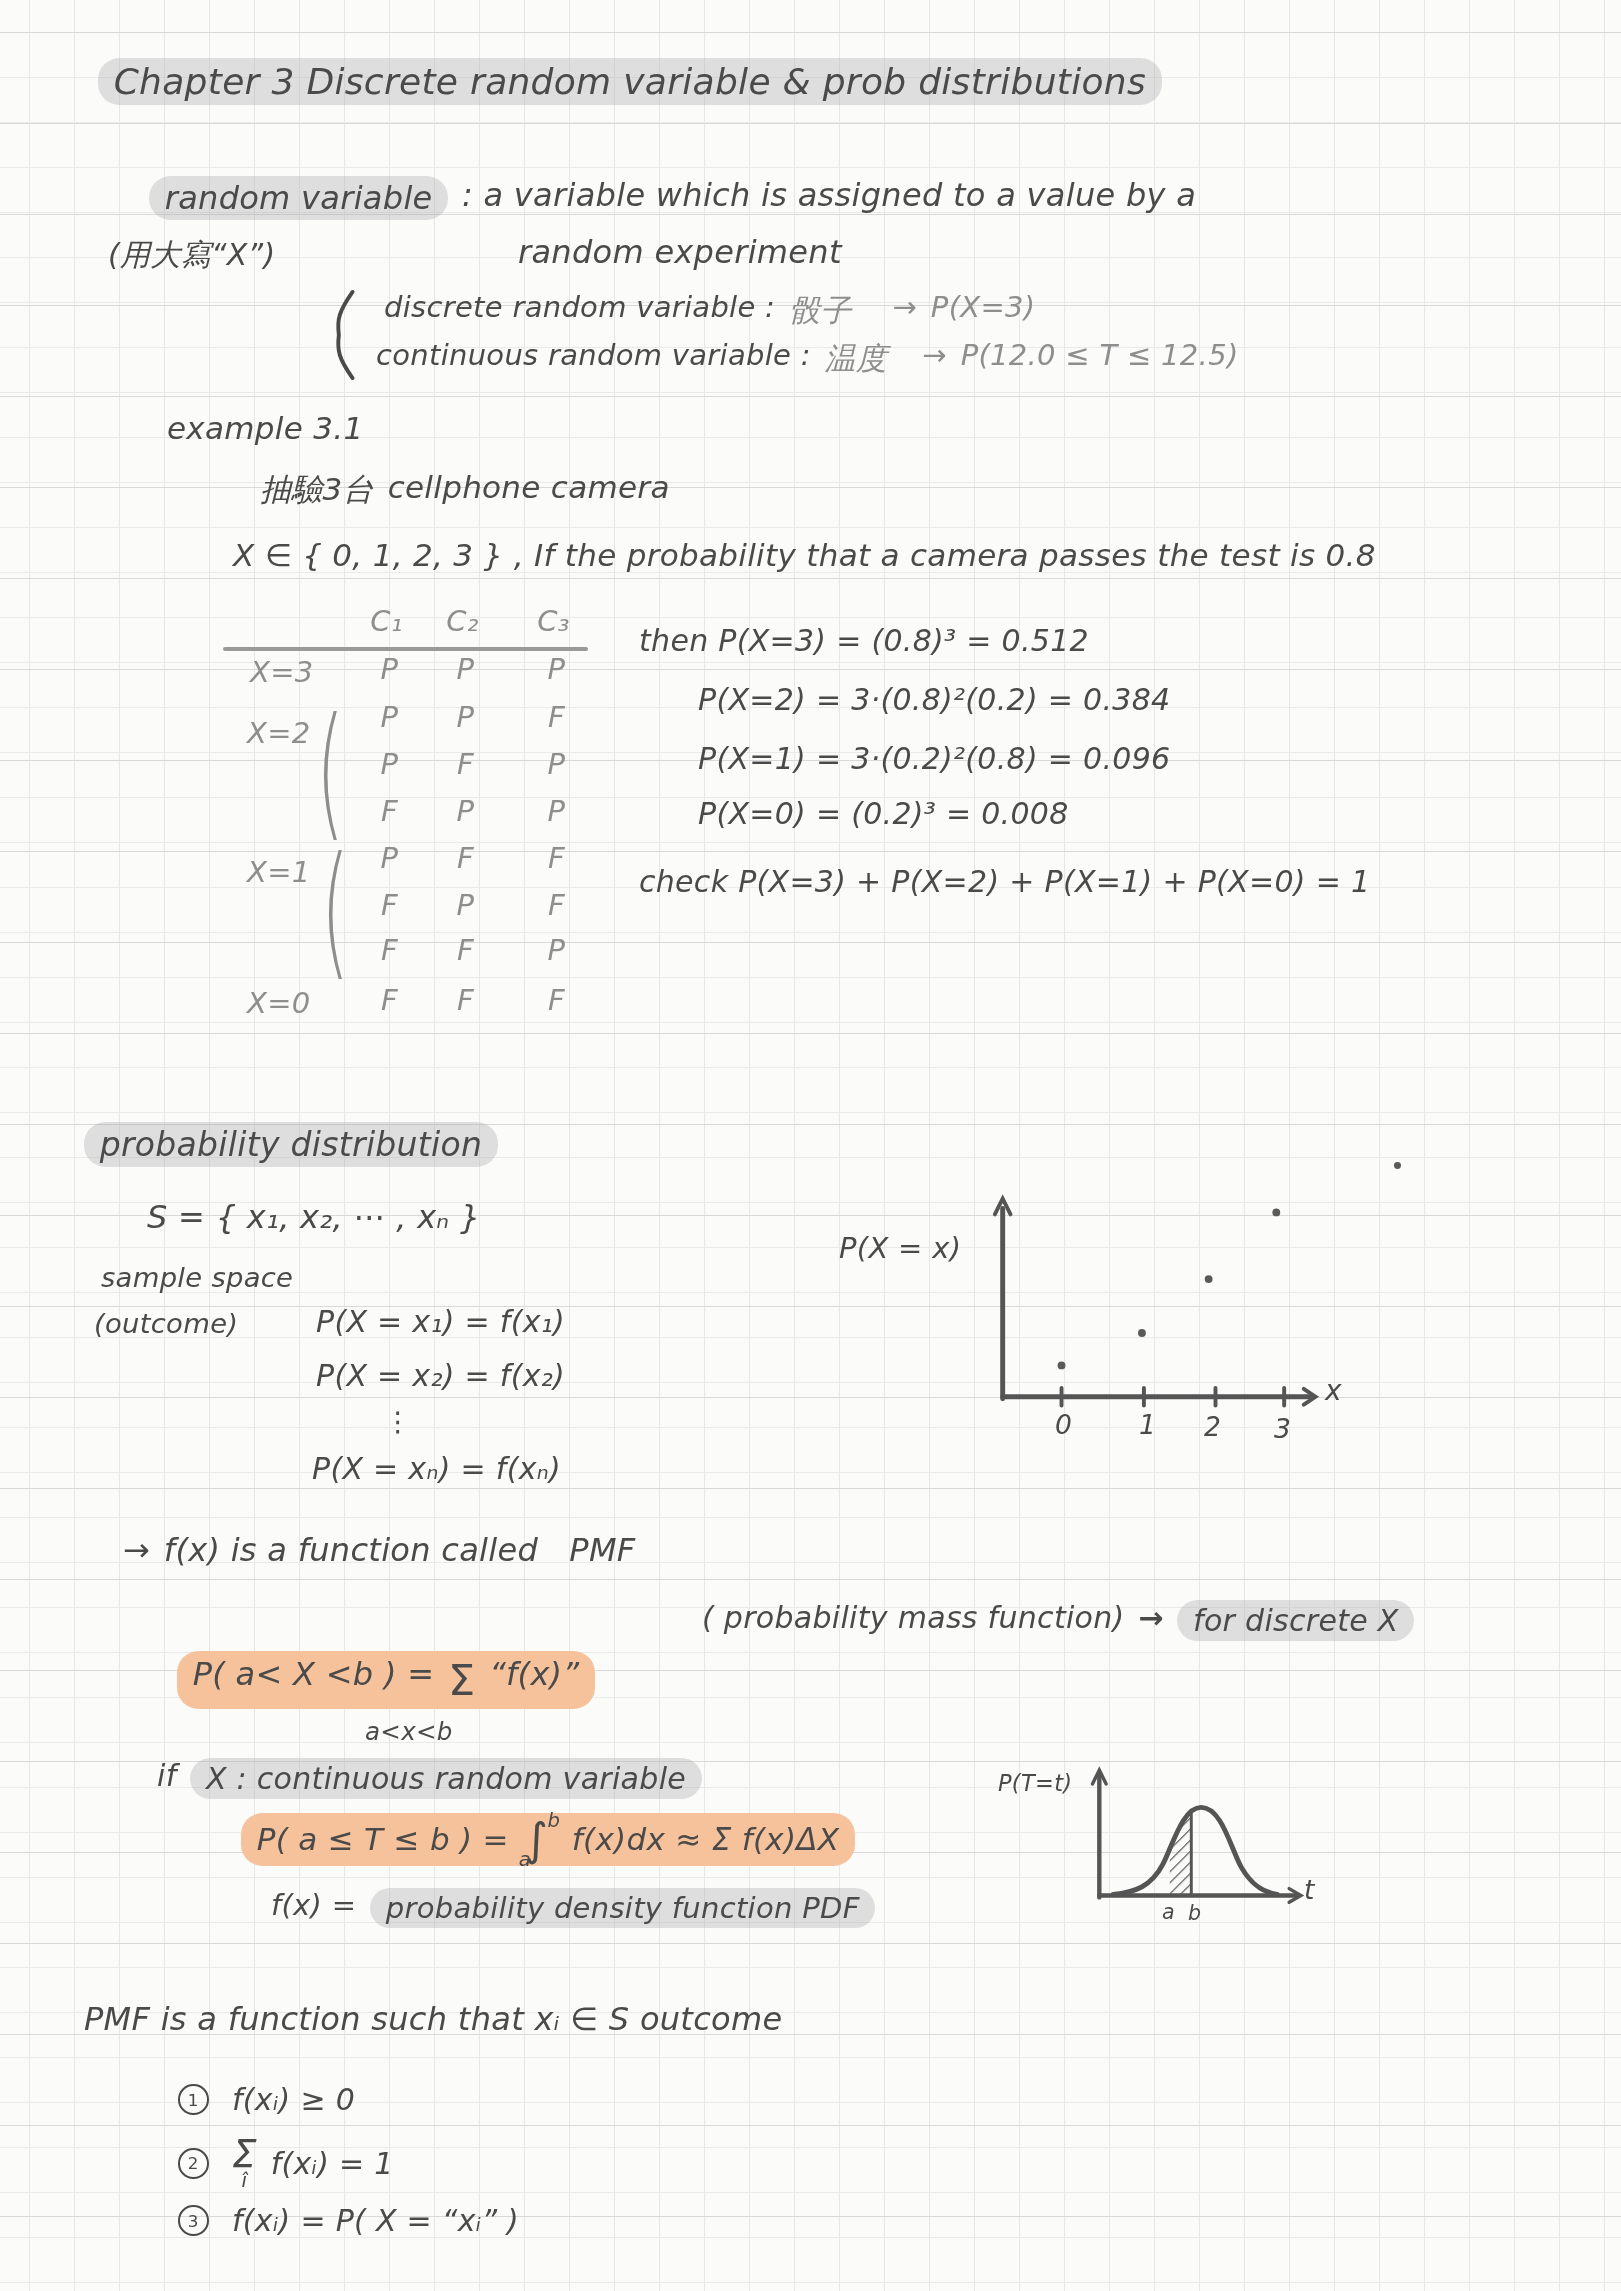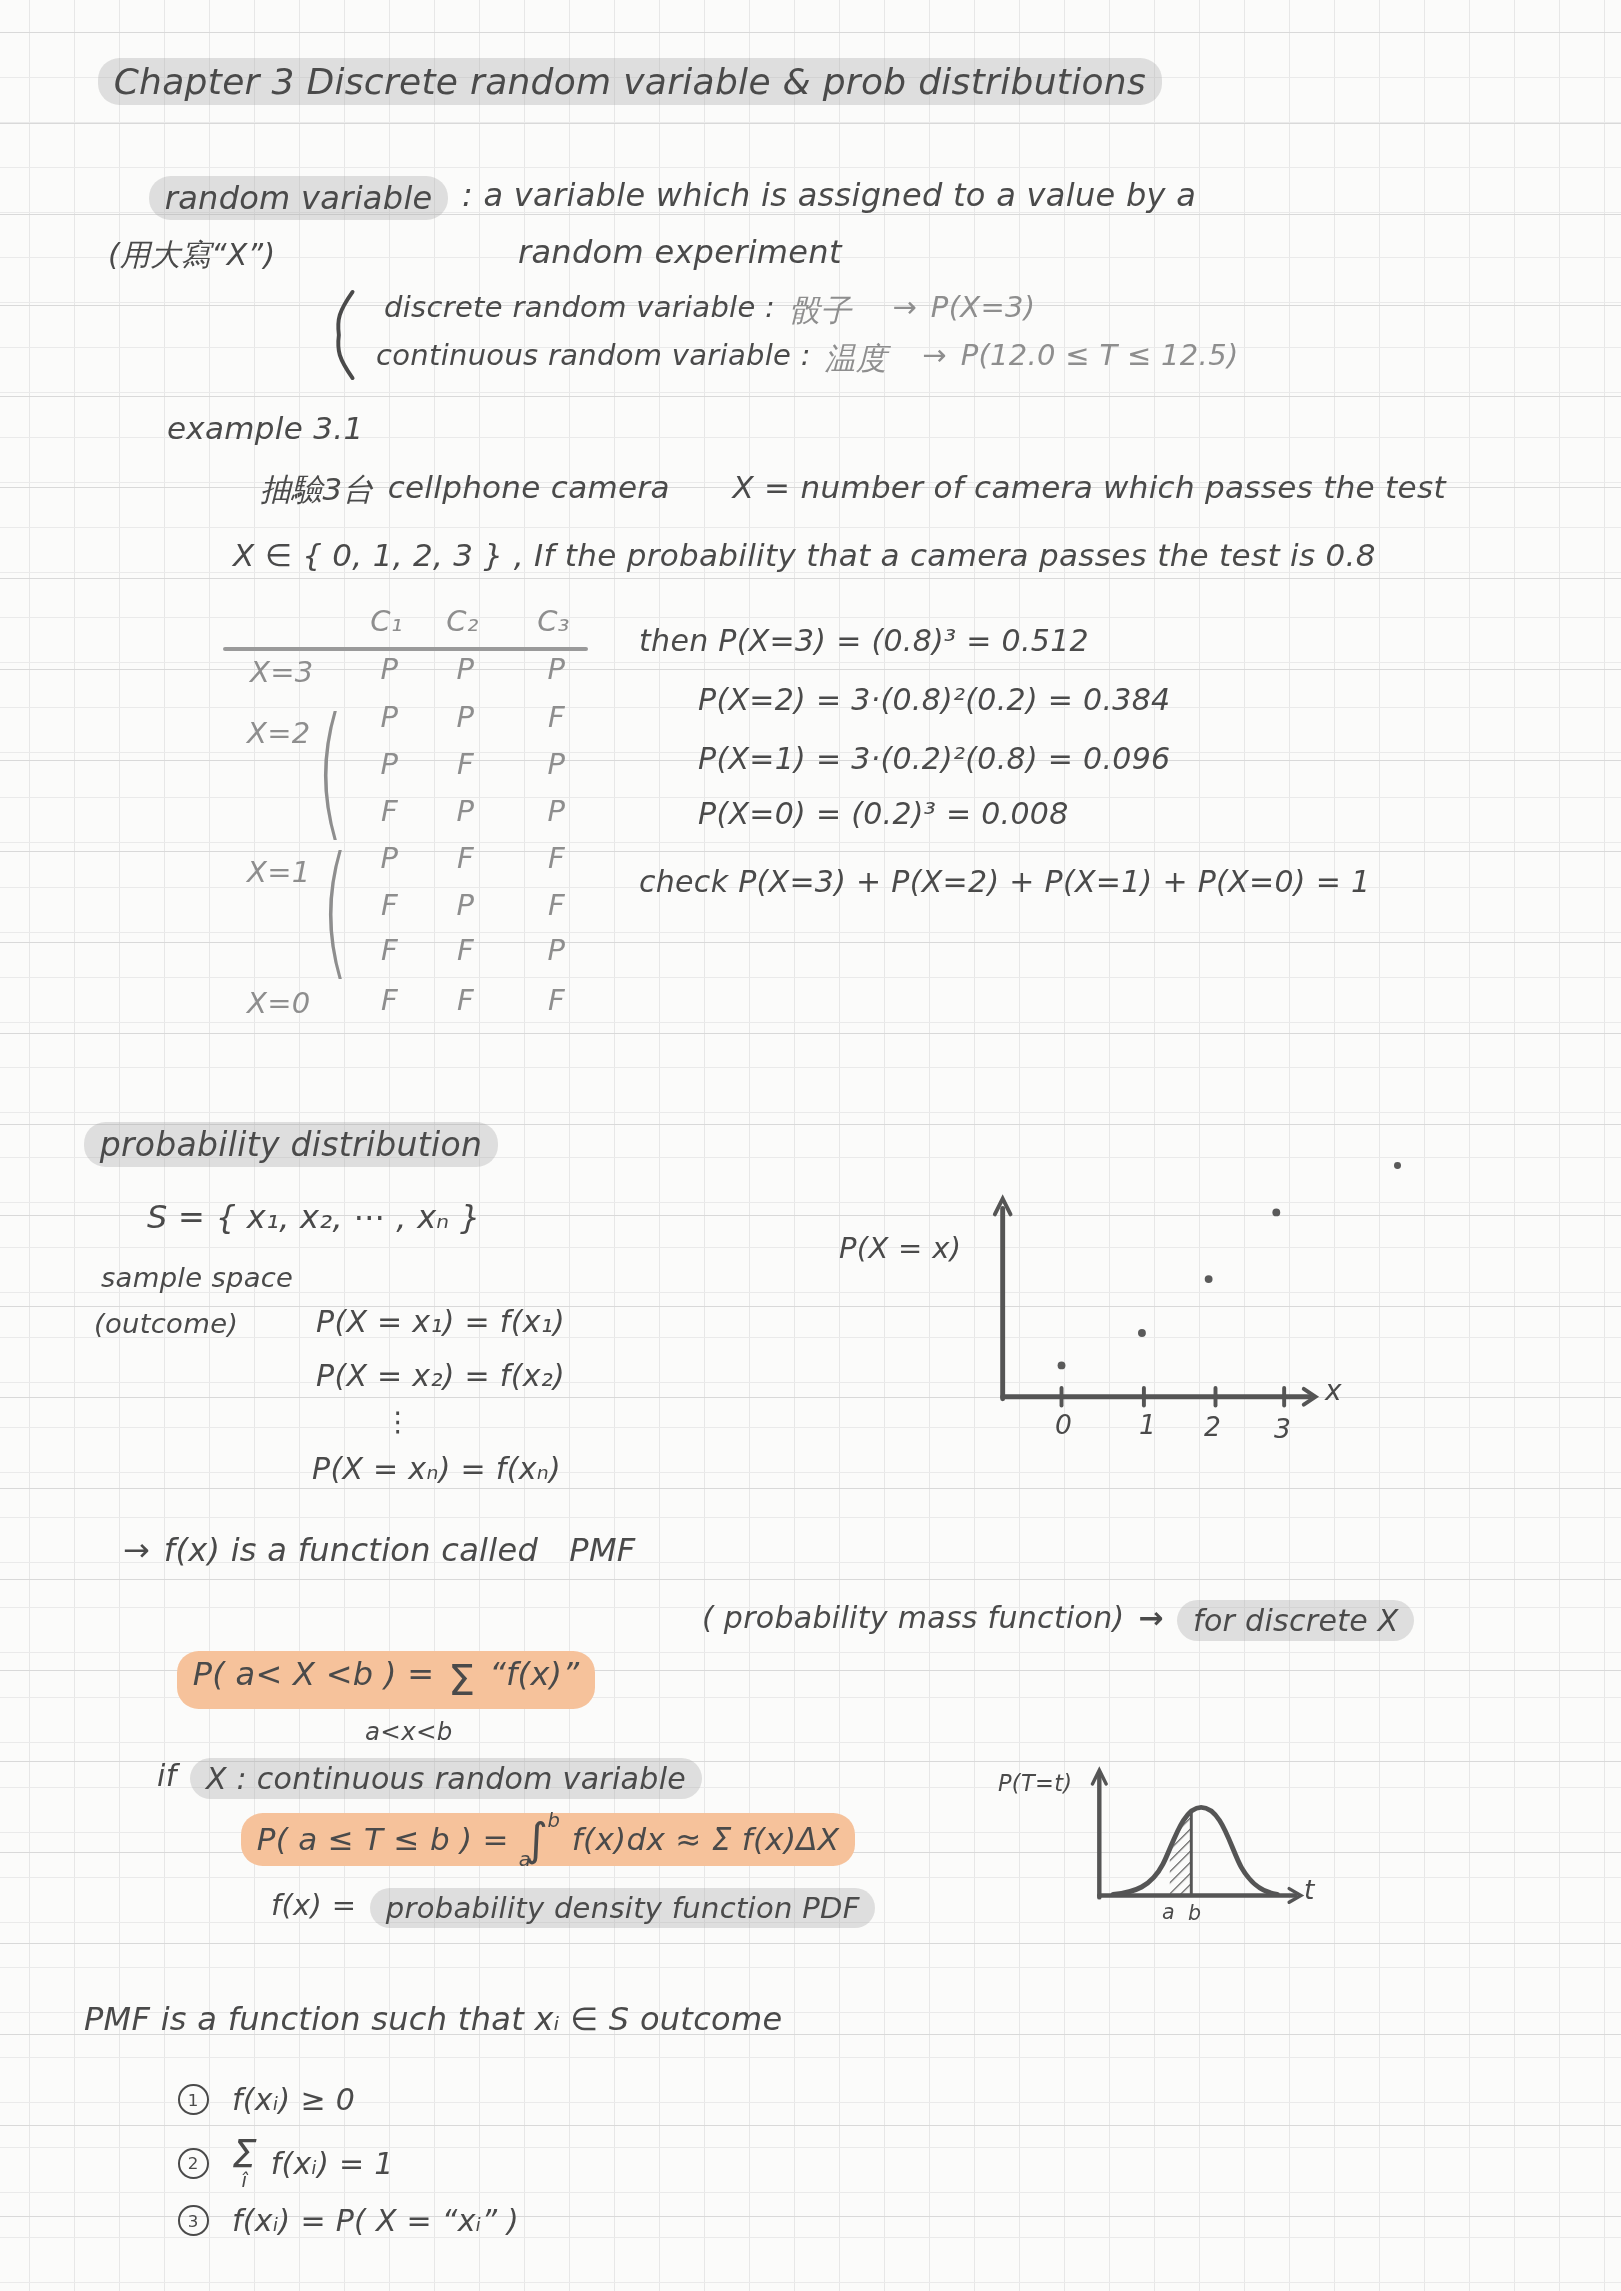--- a/index.html
+++ b/index.html
@@ -63,21 +63,20 @@
   <span>continuous random variable :</span>
   <span class="gray" style="font-size:31px;">温度</span>
   <span class="gray" style="margin-left:21.6px;">→</span>
   <span class="gray">P(12.0 ≤ T ≤ 12.5)</span>
 </div>
 
 <div class="abs hand" style="left:167px;top:410px;font-size:31px;">example 3.1</div>
 <div class="abs hand row" style="left:260px;top:469px;font-size:31px;">
   <span>抽驗3台</span>
   <span>cellphone camera</span>
-  <span style="margin-left:49px;">X = number of camera which passes the test</span>
 </div>
 <div class="abs hand" style="left:233px;top:537px;font-size:31px;">X ∈ { 0, 1, 2, 3 } ,  If the probability that a camera passes the test is 0.8</div>
 
 <div class="abs hand gray" style="left:365px;top:604px;width:225px;">
   <span class="tcell tc1">C₁</span>
   <span class="tcell tc2">C₂</span>
   <span class="tcell tc3">C₃</span>
 </div>
 <div class="abs" style="left:223px;top:647px;width:365px;height:3.9px;background:#9a9a9a;border-radius:2px;"></div>
 

